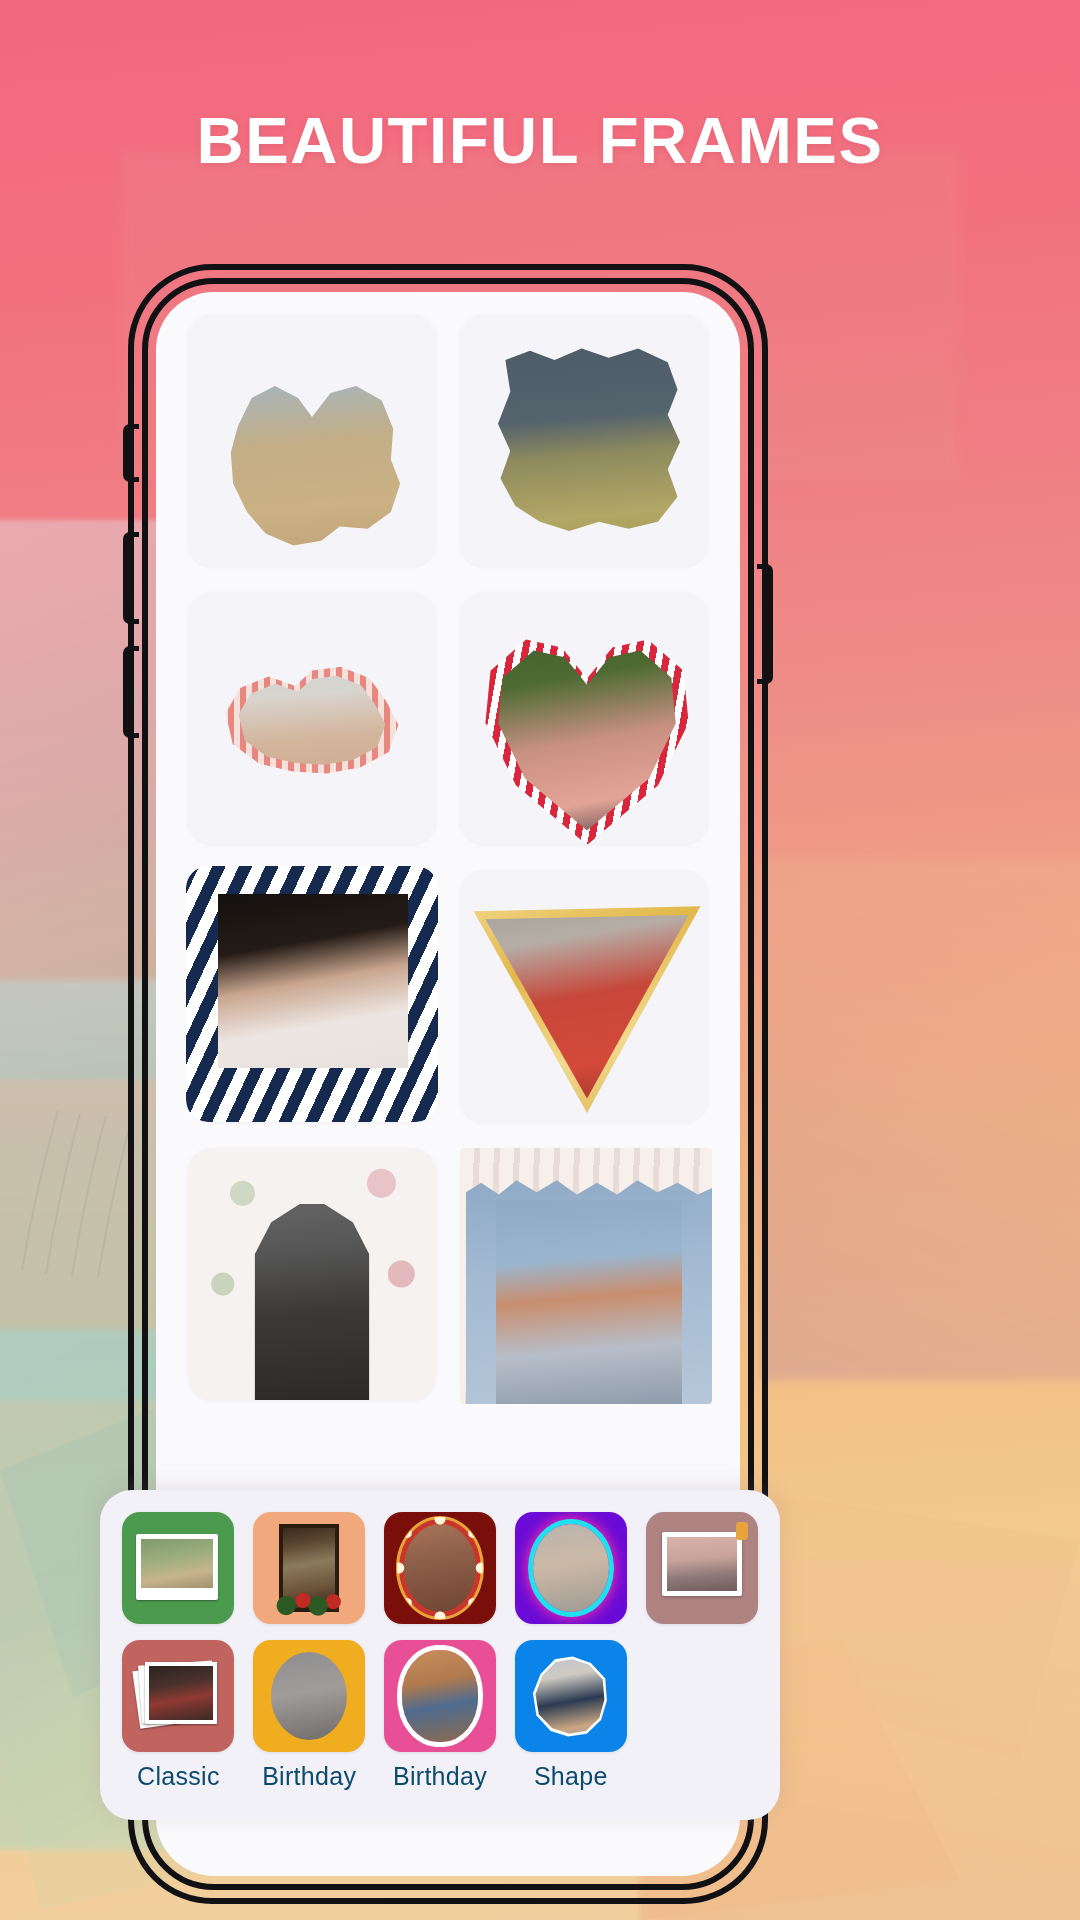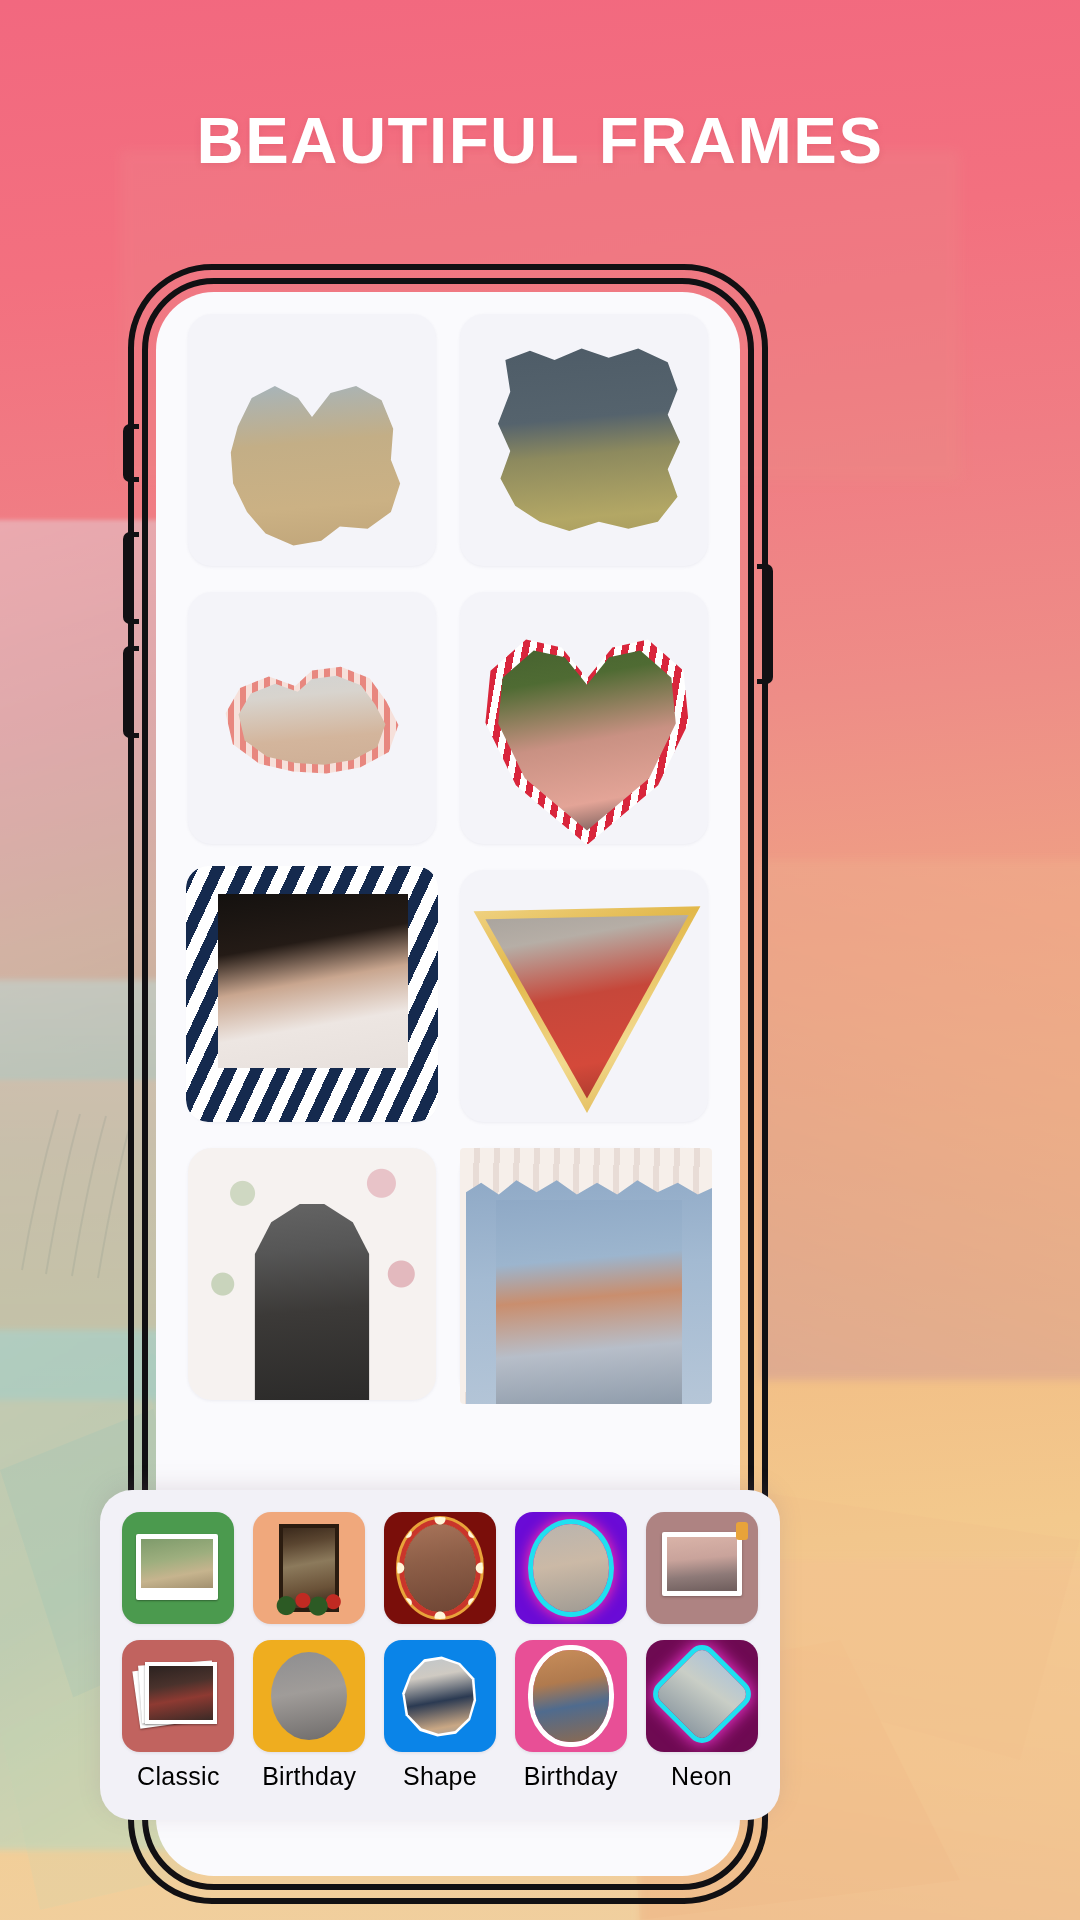--- a/index.html
+++ b/index.html
@@ -184,21 +184,21 @@
   }
   .cat-tile{
     width:112px;height:112px;border-radius:18px;
     position:relative;overflow:hidden;
     margin:0 auto;
     box-shadow:0 1px 3px rgba(100,90,110,.14);
   }
   .cat-label{
     text-align:center;
     font-size:25px;
-    color:#000000;
+    color:#0c4a6e;
     margin-top:10px;
     letter-spacing:.3px;
     white-space:nowrap;
   }
   .cat-cell{display:flex;flex-direction:column;align-items:center;}
 
   
   .t-green{background:#4B9A4E;}
   .t-peach{background:#F0A87C;}
   .t-darkred{background:#7A0E0A;}
@@ -483,35 +483,29 @@
     </div>
 
     <div class="cat-cell">
       <div class="cat-tile t-amber">
         <div class="mandala"></div>
       </div>
       <div class="cat-label">Birthday</div>
     </div>
 
     <div class="cat-cell">
+      <div class="cat-tile t-pink">
+        <div class="bday"></div>
+      </div>
+      <div class="cat-label">Birthday</div>
+    </div>
+
+    <div class="cat-cell">
       <div class="cat-tile t-blue">
         <div class="blobshape-wrap"></div>
         <div class="blobshape"></div>
       </div>
       <div class="cat-label">Shape</div>
     </div>
 
-    <div class="cat-cell">
-      <div class="cat-tile t-pink">
-        <div class="bday"></div>
-      </div>
-      <div class="cat-label">Birthday</div>
-    </div>
-
-    <div class="cat-cell">
-      <div class="cat-tile t-magenta">
-        <div class="neon-diamond"></div>
-      </div>
-      <div class="cat-label">Neon</div>
-    </div>
 
   </div>
 </div>
 
 </body></html>

